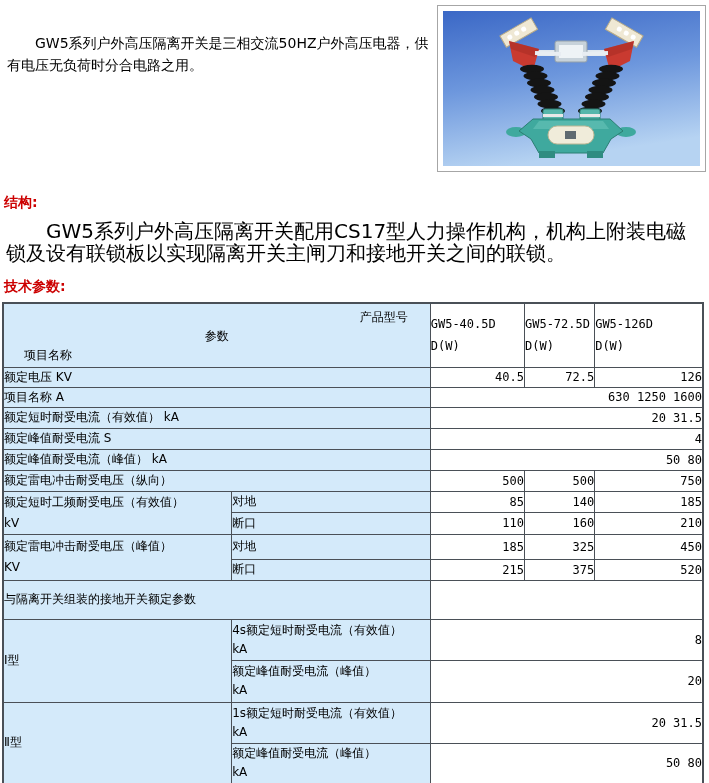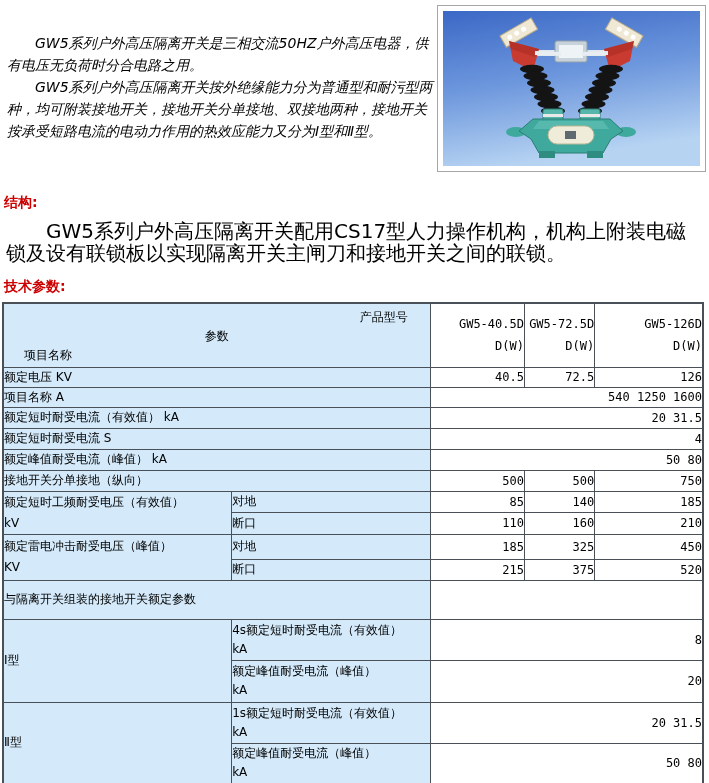--- a/index.html
+++ b/index.html
@@ -1,21 +1,21 @@
 <!DOCTYPE html>
 <html><head>
 <meta charset="utf-8">
 <style>
   html,body{margin:0;padding:0;background:#fff;}
   body{width:709px;height:783px;overflow:hidden;color:#000;
        font-family:"DejaVu Sans",sans-serif;}
   
   .top{position:relative;height:180px;}
   .intro{position:absolute;left:7px;top:32px;width:430px;}
-  .intro p{margin:0;text-indent:2em;font-size:14px;line-height:22px;font-style:italic;}
+  .intro p{margin:0;text-indent:2em;font-size:14px;line-height:22px;}
   .photo-frame{position:absolute;left:437px;top:5px;width:257px;height:155px;
                background:#fff;border:1px solid #a6a6a6;padding:5px;}
   
   .red-heading{color:#cc0000;font-size:14px;font-weight:bold;margin:0 12px 0 4px;}
   .mt14{margin-top:14px;}
   .body-para{margin:8px 0 0 6px;width:699px;text-indent:2em;
              font-size:20px;line-height:22px;}
   
   table.spec{border-collapse:collapse;table-layout:fixed;width:702px;
              margin:6px 0 0 2px;border:2px solid #4a5057;}
@@ -23,35 +23,34 @@
                 overflow:hidden;vertical-align:middle;}
   .blue{background:#d4eafa;}
   .val{background:#ffffff;text-align:right;
        font-family:"DejaVu Sans Mono",monospace;font-size:12px;}
   .label{padding-left:8px;}
   .sub{}
   .corner div{line-height:19px;}
   .c-top{text-align:right;padding-right:22px;padding-top:3px;}
   .c-mid{text-align:center;}
   .c-bot{padding-left:20px;}
-  .model{background:#fff;text-align:right;
+  .model{background:#fff;text-align:left;
          font-family:"DejaVu Sans Mono",monospace;}
   .model div{line-height:22px;}
   .vlabel{padding-left:8px;line-height:21px;}
   .typecell{padding-left:12px;}
   .param{text-align:left;line-height:19px;}
   .top-align{vertical-align:top;padding-top:4px;}
 </style>
 </head>
 <body>
 
 <div class="top">
   <div class="intro">
     <p>GW5系列户外高压隔离开关是三相交流50HZ户外高压电器，供有电压无负荷时分合电路之用。</p>
-    <p>GW5系列户外高压隔离开关按外绝缘能力分为普通型和耐污型两种，均可附装接地开关，接地开关分单接地、双接地两种，接地开关按承受短路电流的电动力作用的热效应能力又分为Ⅰ型和Ⅱ型。</p>
   </div>
 
   <div class="photo-frame">
     <svg width="257" height="155" viewBox="0 0 257 155">
       <defs>
         <linearGradient id="sky" x1="0" y1="0" x2="0.25" y2="1">
           <stop offset="0" stop-color="#3b68c6"></stop>
           <stop offset="0.5" stop-color="#6d97dd"></stop>
           <stop offset="1" stop-color="#b6d3f2"></stop>
         </linearGradient>
@@ -155,36 +154,36 @@
 
   <tr style="height:20px">
     <td colspan="2" class="blue label">额定电压 KV</td>
     <td class="val">40.5</td>
     <td class="val">72.5</td>
     <td class="val">126</td>
   </tr>
 
   <tr style="height:20px">
     <td colspan="2" class="blue label">项目名称 A</td>
-    <td colspan="3" class="val">540 1250 1600</td>
+    <td colspan="3" class="val">630 1250 1600</td>
   </tr>
   <tr style="height:21px">
     <td colspan="2" class="blue label">额定短时耐受电流（有效值） kA</td>
     <td colspan="3" class="val">20 31.5</td>
   </tr>
   <tr style="height:21px">
-    <td colspan="2" class="blue label">额定短时耐受电流 S</td>
+    <td colspan="2" class="blue label">额定峰值耐受电流 S</td>
     <td colspan="3" class="val">4</td>
   </tr>
   <tr style="height:21px">
     <td colspan="2" class="blue label">额定峰值耐受电流（峰值） kA</td>
     <td colspan="3" class="val">50 80</td>
   </tr>
   <tr style="height:21px">
-    <td colspan="2" class="blue label">接地开关分单接地（纵向）</td>
+    <td colspan="2" class="blue label">额定雷电冲击耐受电压（纵向）</td>
     <td class="val">500</td>
     <td class="val">500</td>
     <td class="val">750</td>
   </tr>
 
   <tr style="height:21px">
     <td rowspan="2" class="blue vlabel">
       <div>额定短时工频耐受电压（有效值）</div>
       <div>kV</div>
     </td>

